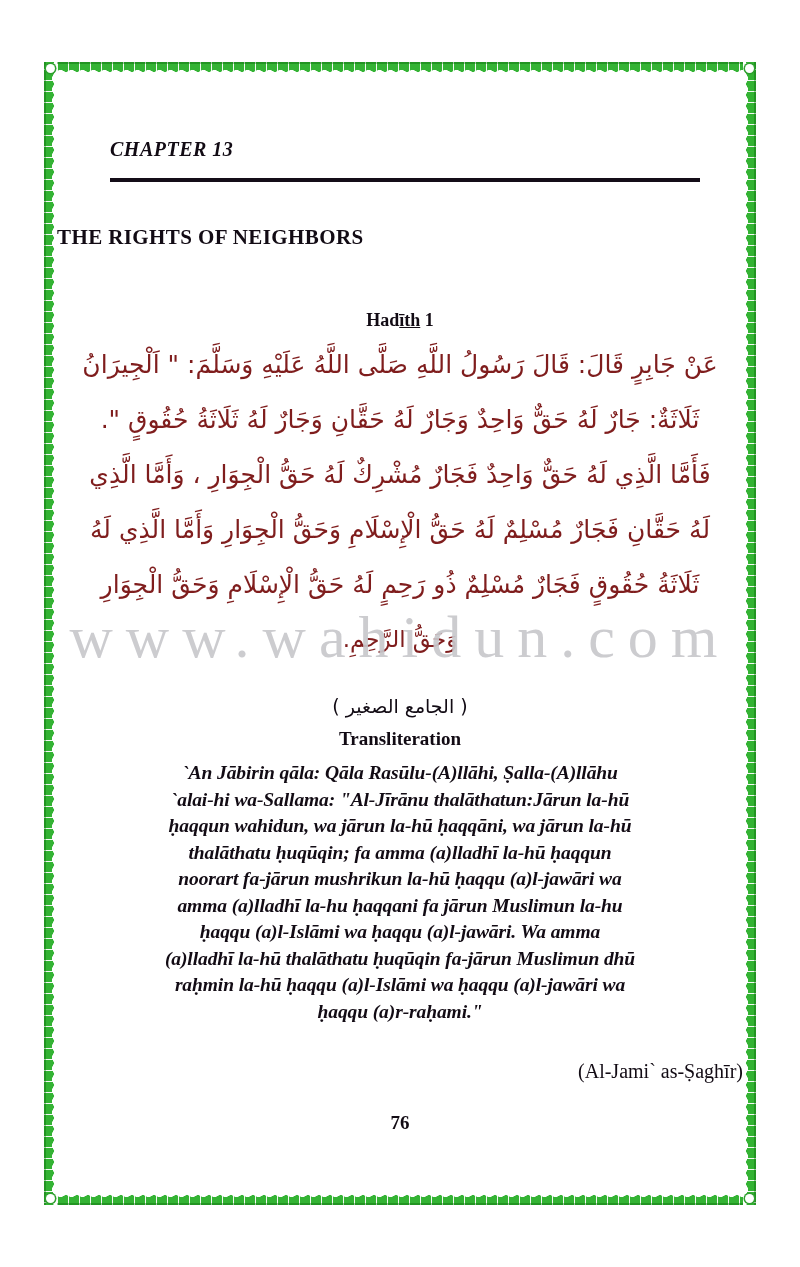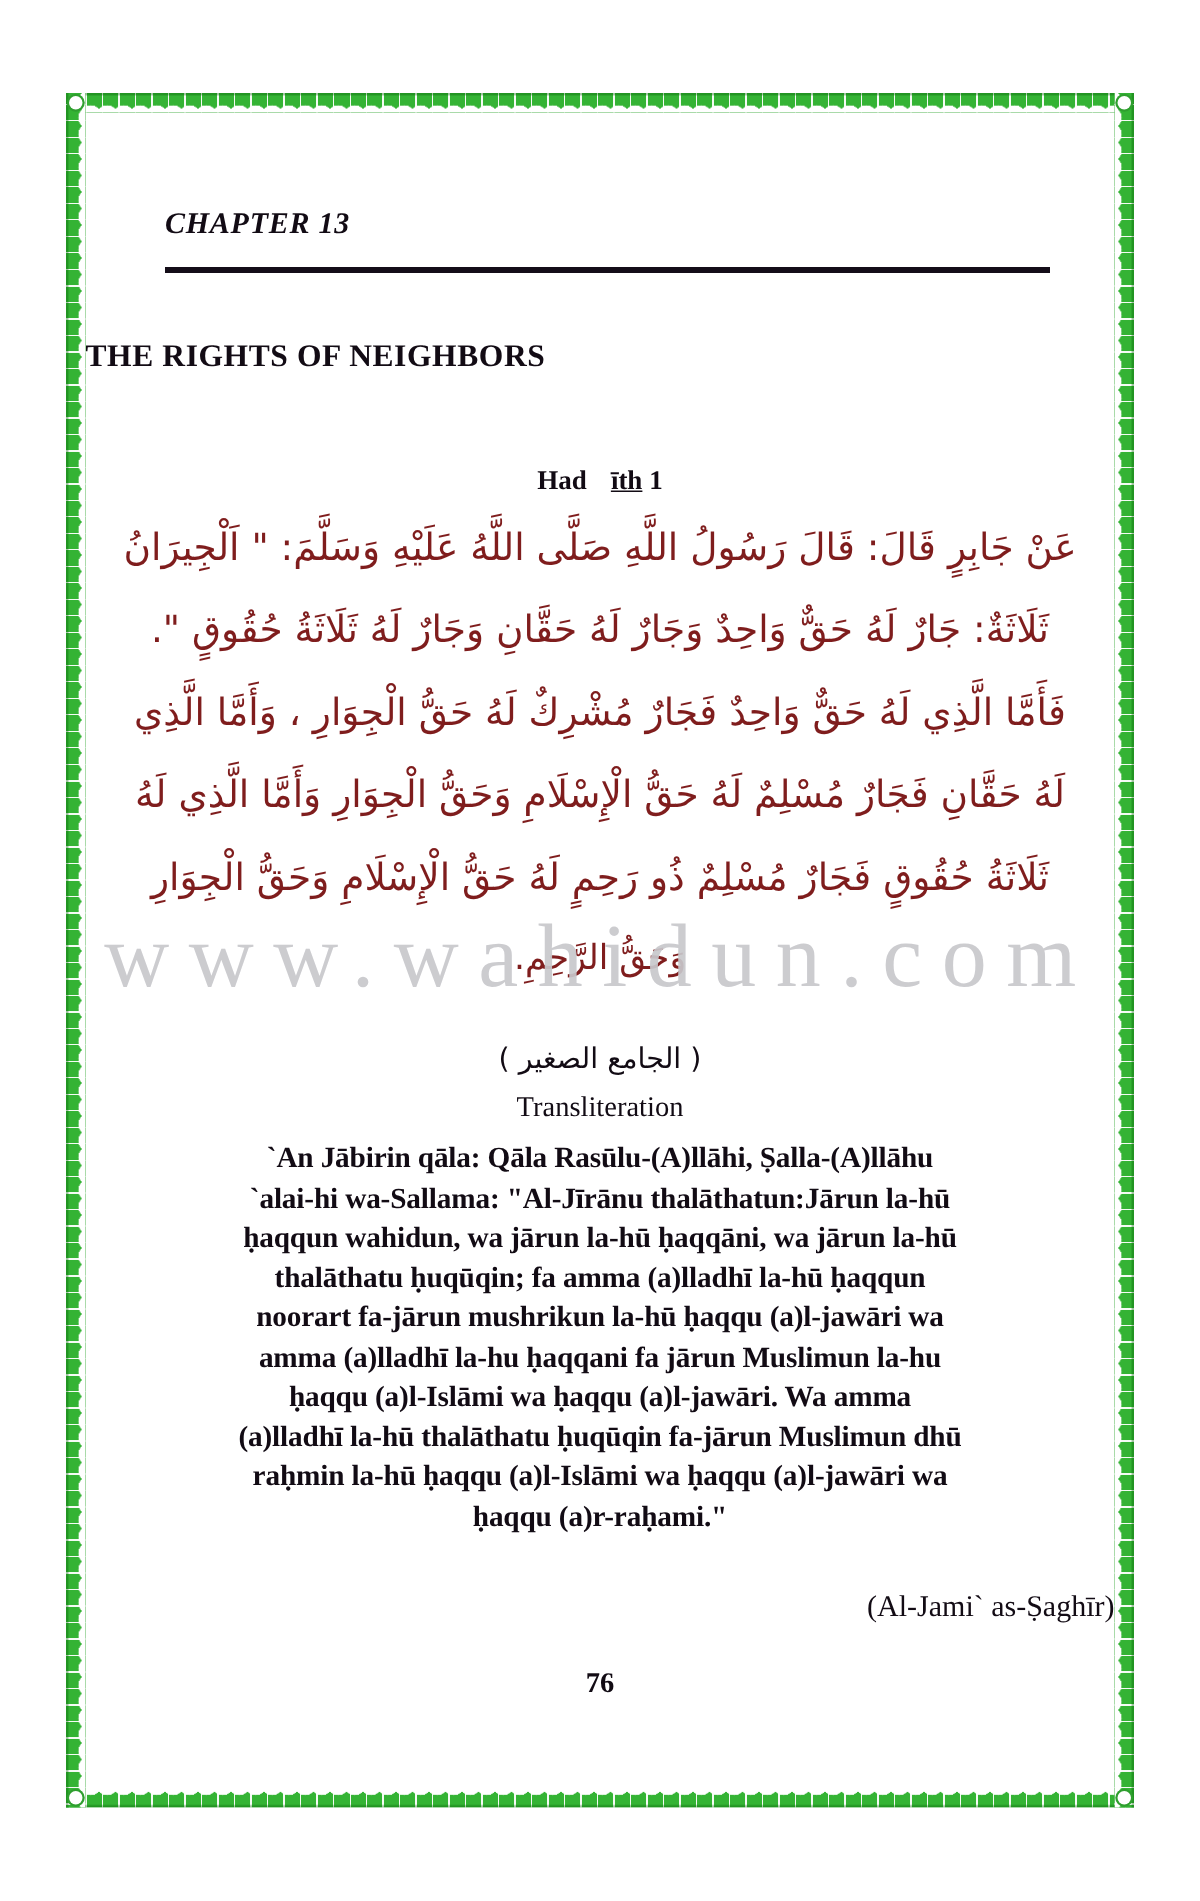--- a/index.html
+++ b/index.html
@@ -150,21 +150,21 @@
   
   .hadith-label {
     position: absolute;
     left: 0;
     top: 235px;
     width: 100%;
     text-align: center;
     font-weight: bold;
     font-size: 18px;
   }
-  .hadith-label .u { text-decoration: underline; padding-left: 16px; }
+  .hadith-label .u { text-decoration: underline; }
 
   
   .arabic-block {
     position: absolute;
     left: 8px;
     top: 262px;
     width: 670px;
     direction: rtl;
     text-align: center;
     font-family: "DejaVu Sans", "Liberation Sans", sans-serif;
@@ -187,31 +187,32 @@
     font-size: 19px;
   }
 
   
   .translit-head {
     position: absolute;
     left: 0;
     top: 653px;
     width: 100%;
     text-align: center;
-    font-weight: normal;
+    font-weight: bold;
     font-size: 19px;
   }
 
   
   .translit-body {
     position: absolute;
     left: 20px;
     top: 685px;
     width: 646px;
     text-align: center;
+    font-style: italic;
     font-weight: bold;
     font-size: 19.5px;
     line-height: 26.5px;
     letter-spacing: -0.1px;
   }
   .translit-line { white-space: nowrap; }
 
   
   .reference {
     position: absolute;

